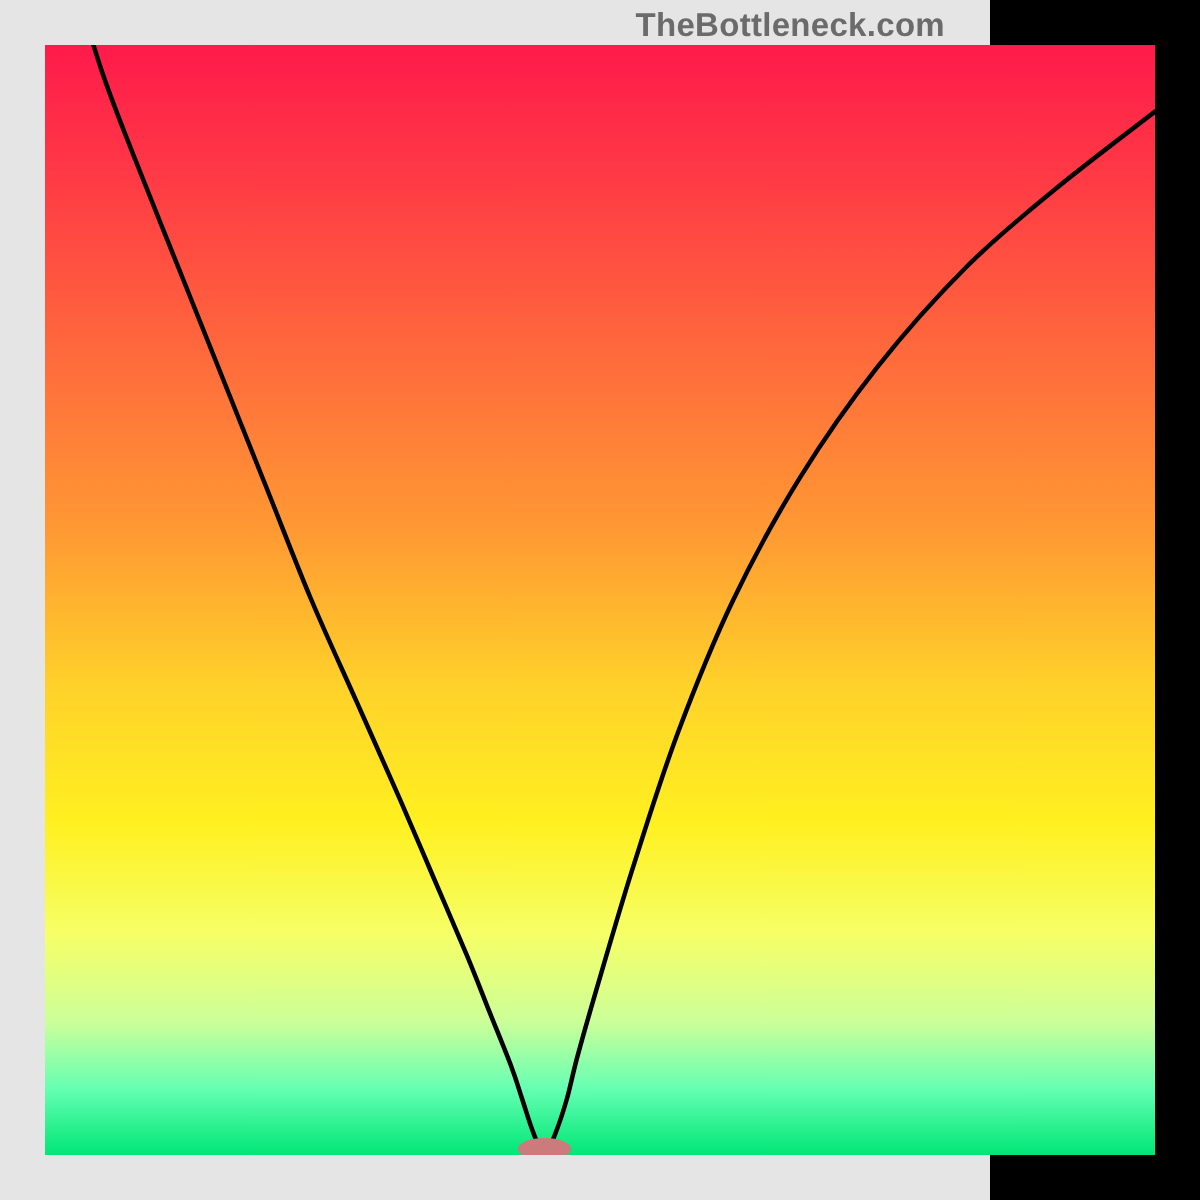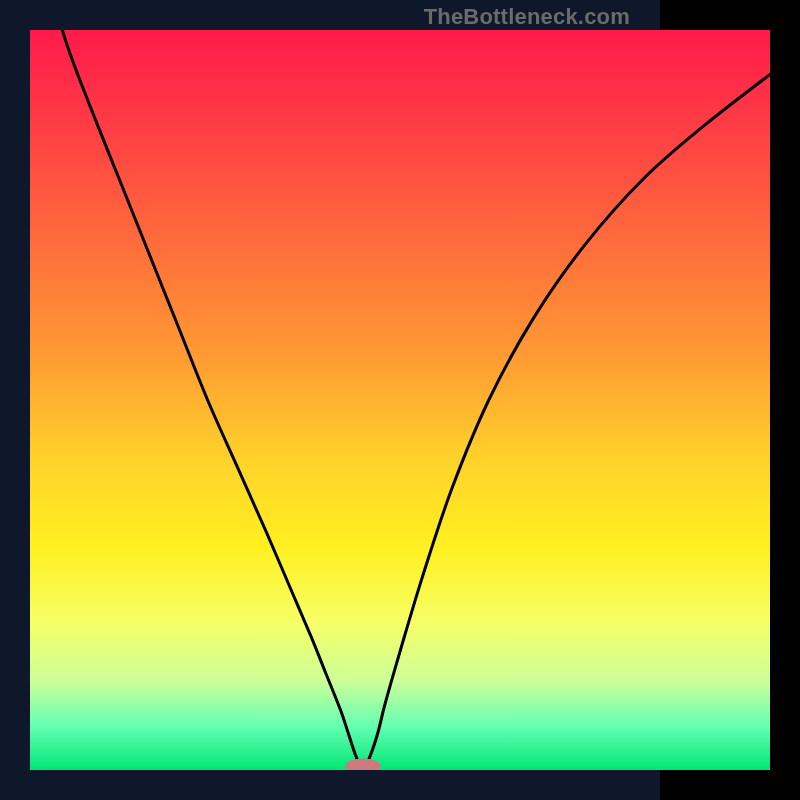--- a/index.html
+++ b/index.html
@@ -8,21 +8,21 @@
     width: 800px;
     height: 800px;
     overflow: hidden;
     background: #000;
     font-family: Arial, Helvetica, sans-serif;
   }
   .outer {
     width: 660px;
     height: 800px;
     position: relative;
-    background: #0f172a;
+    background: #e5e5e5;
   }
   .plot {
     position: absolute;
     left: 30px;
     top: 30px;
     width: 740px;
     height: 740px;
     overflow: hidden;
   }
   .watermark {

